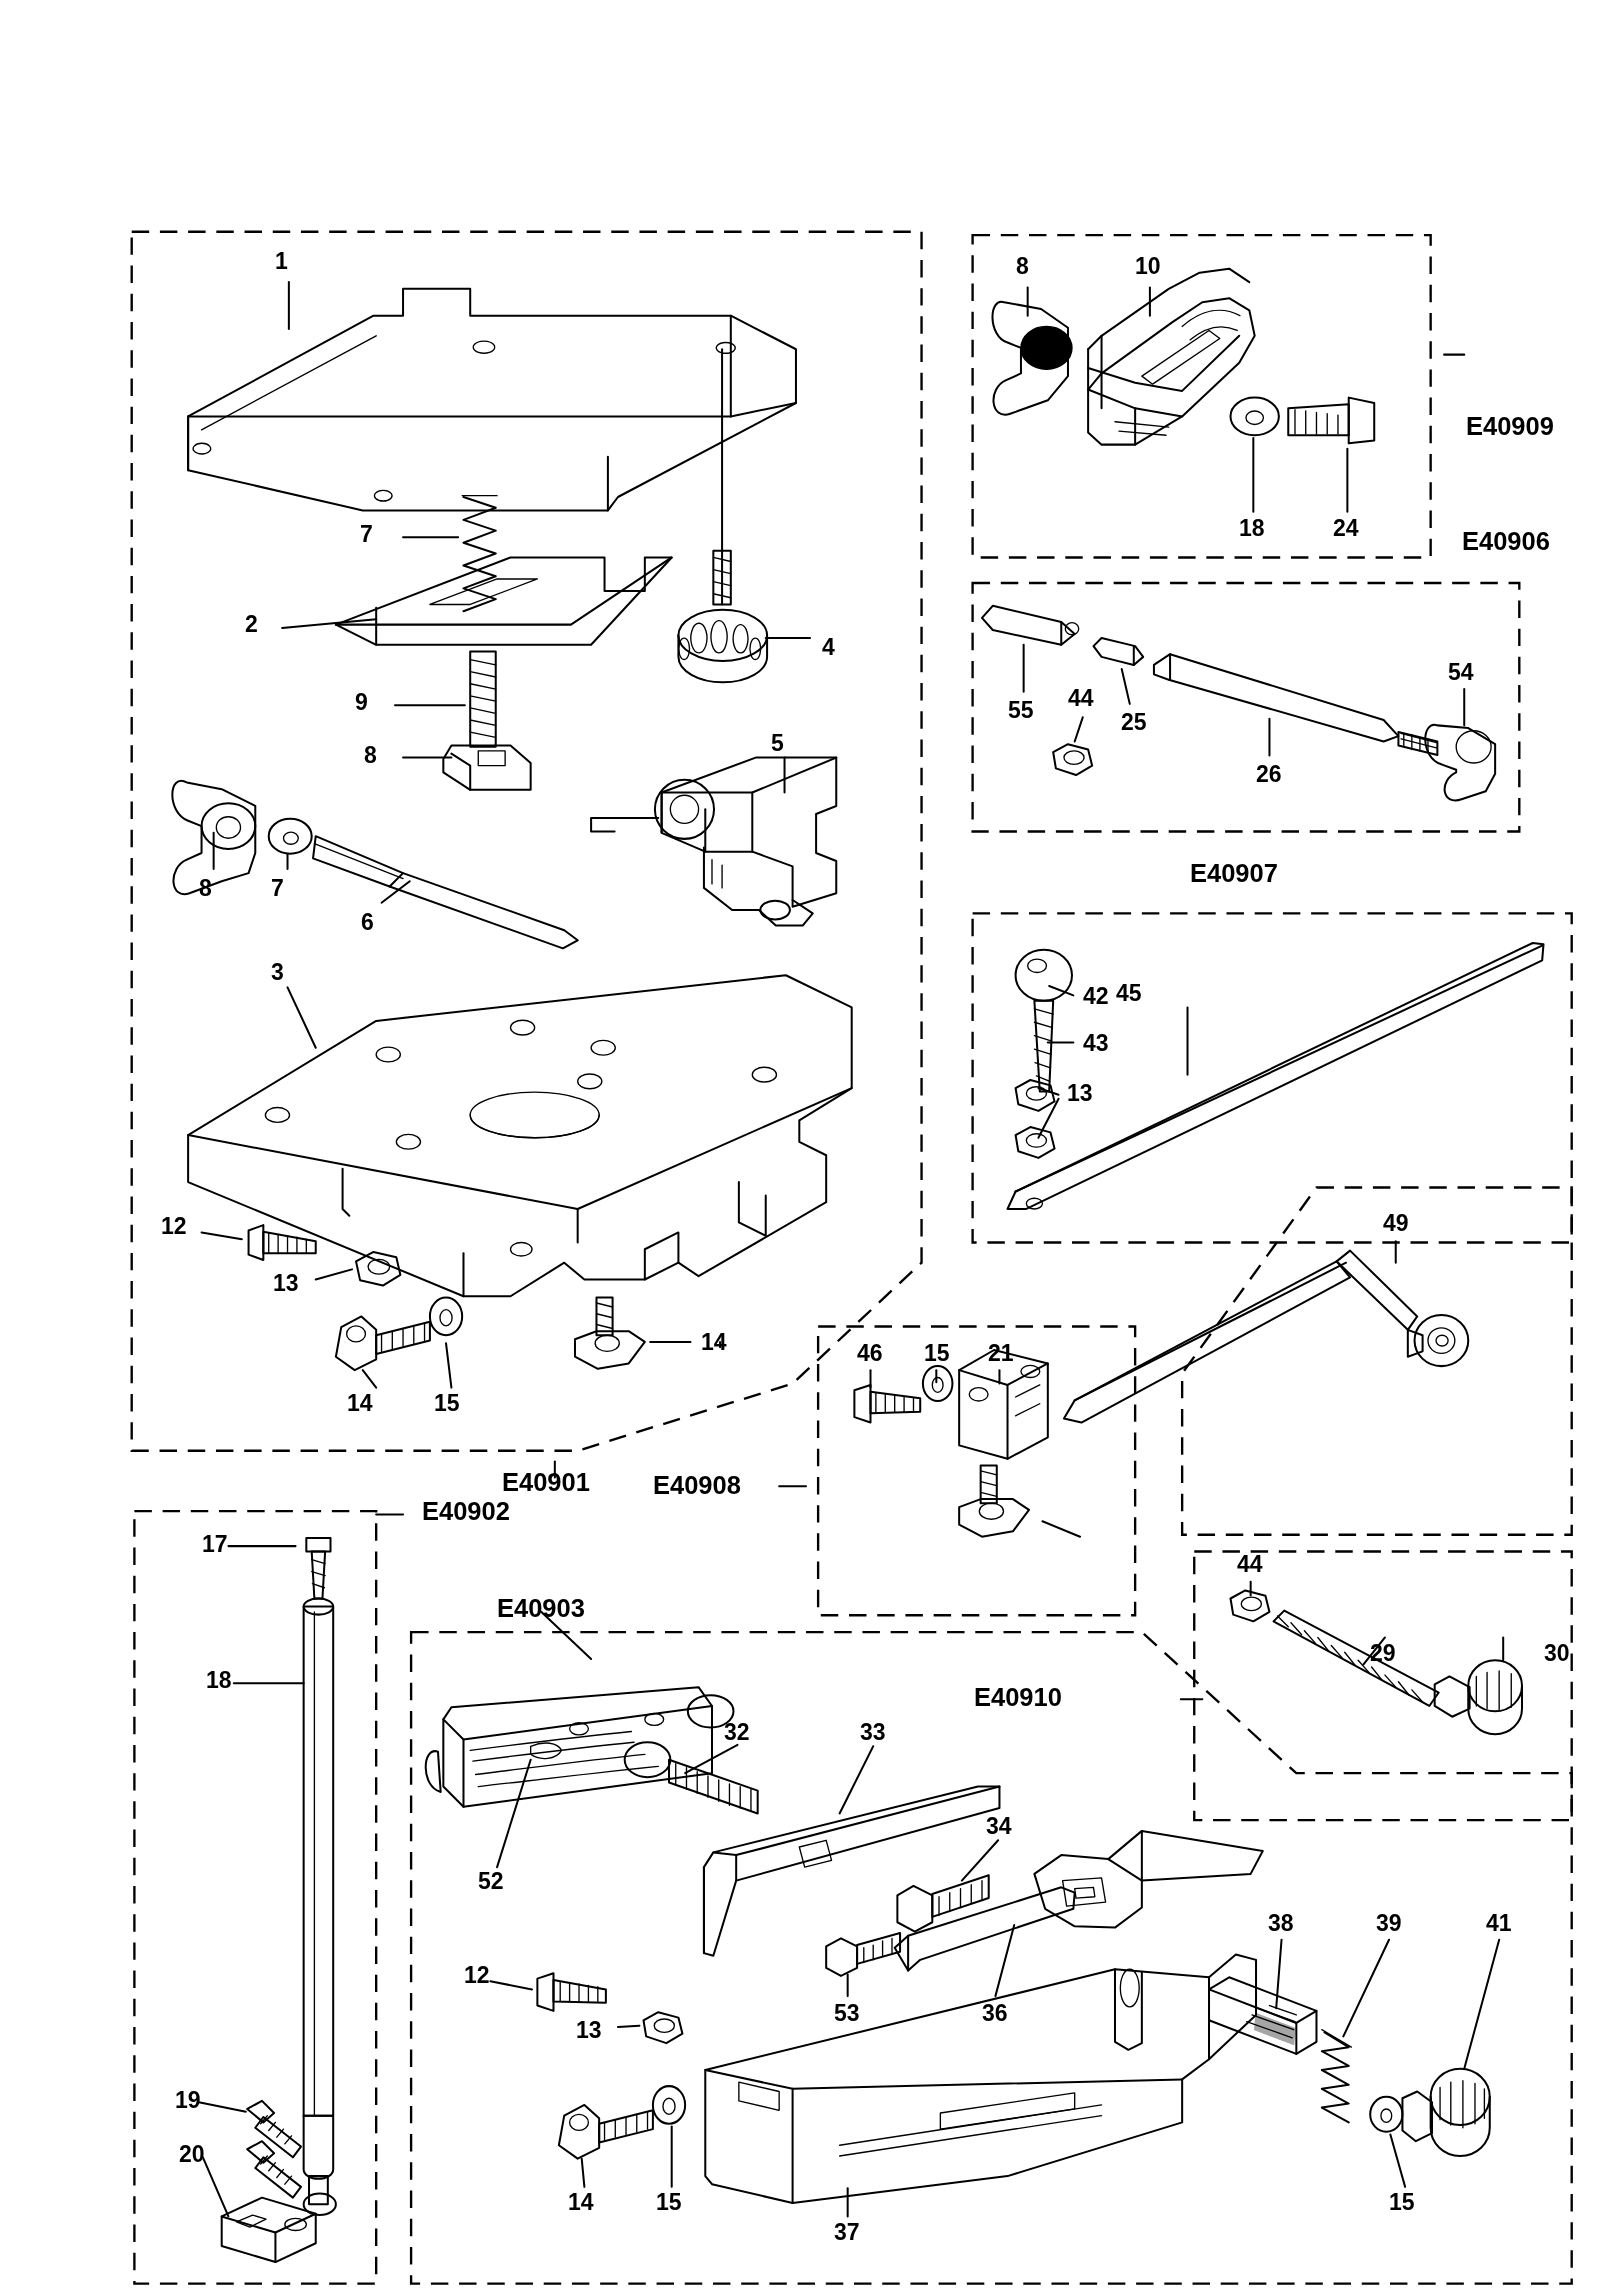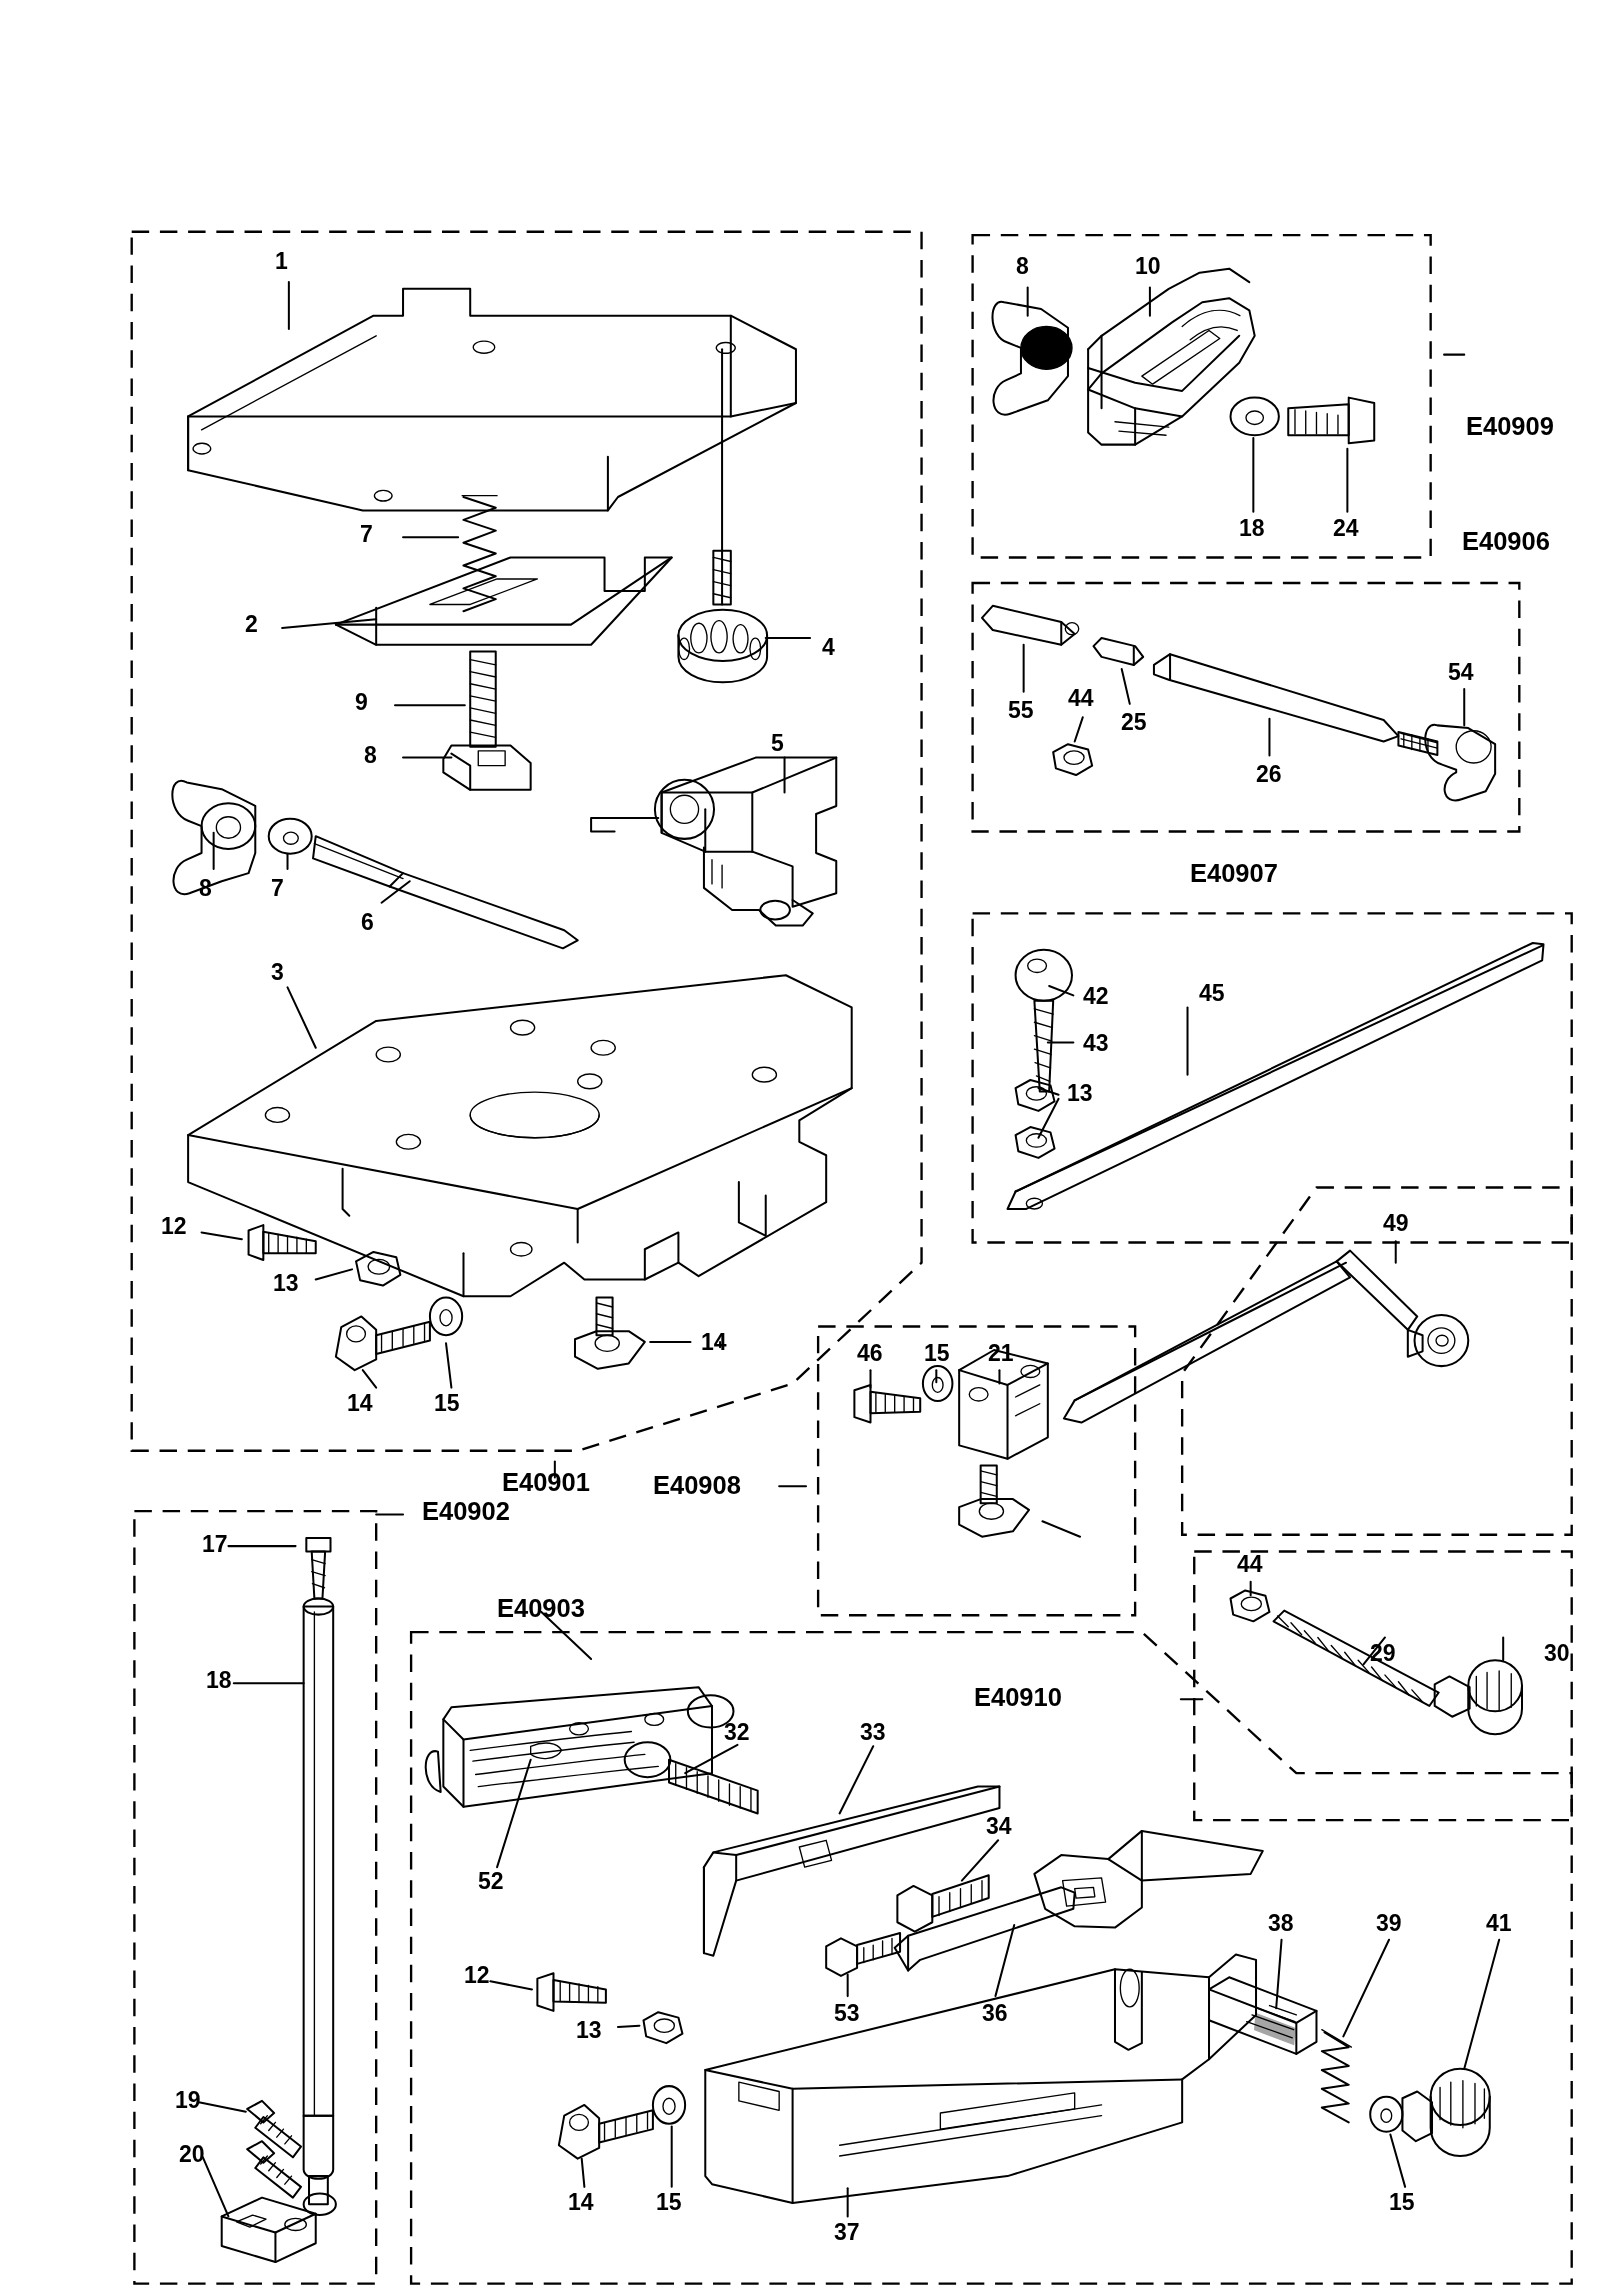--- a/index.html
+++ b/index.html
@@ -570,21 +570,21 @@
   <div class="callout num" style="left:1239px; top:517px">18</div>
   <div class="callout num" style="left:1333px; top:517px">24</div>
   <div class="callout num" style="left:1008px; top:699px">55</div>
   <div class="callout num" style="left:1068px; top:687px">44</div>
   <div class="callout num" style="left:1121px; top:711px">25</div>
   <div class="callout num" style="left:1256px; top:763px">26</div>
   <div class="callout num" style="left:1448px; top:661px">54</div>
   <div class="callout num" style="left:1083px; top:985px">42</div>
   <div class="callout num" style="left:1083px; top:1032px">43</div>
   <div class="callout num" style="left:1067px; top:1082px">13</div>
-  <div class="callout num" style="left:1199px; top:982px">45</div>
+  <div class="callout num" style="left:1116px; top:982px">45</div>
   <div class="callout num" style="left:1383px; top:1212px">49</div>
   <div class="callout num" style="left:857px; top:1342px">46</div>
   <div class="callout num" style="left:924px; top:1342px">15</div>
   <div class="callout num" style="left:988px; top:1342px">21</div>
   <div class="callout num" style="left:1237px; top:1553px">44</div>
   <div class="callout num" style="left:1370px; top:1642px">29</div>
   <div class="callout num" style="left:1544px; top:1642px">30</div>
   <div class="callout num" style="left:202px; top:1533px">17</div>
   <div class="callout num" style="left:206px; top:1669px">18</div>
   <div class="callout num" style="left:175px; top:2089px">19</div>

